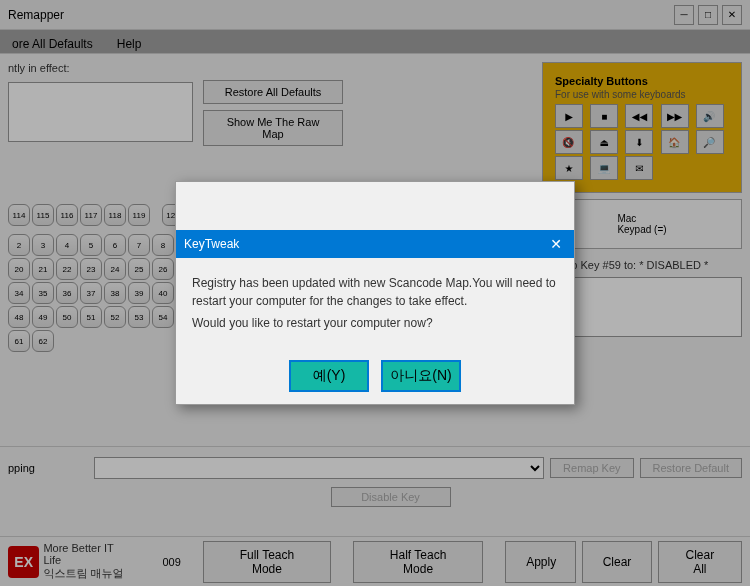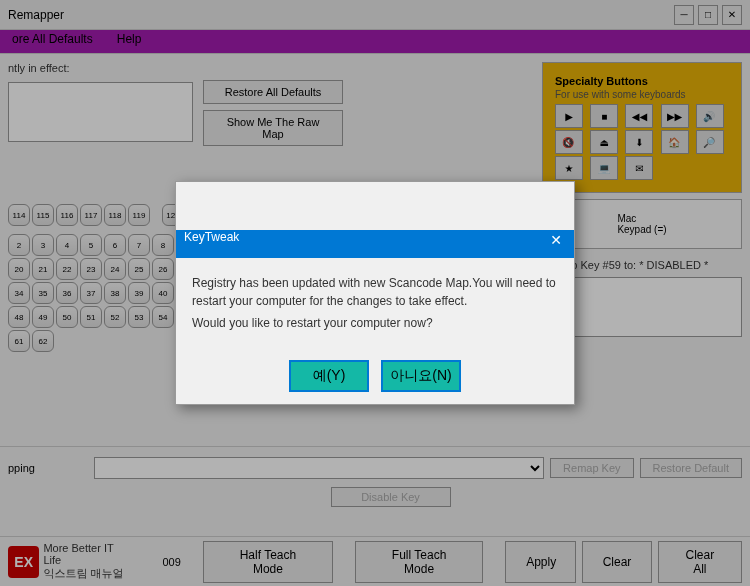--- a/index.html
+++ b/index.html
@@ -48,25 +48,25 @@
       display: flex;
       align-items: center;
       justify-content: center;
       font-size: 10px;
     }
 
     
     .menu-bar {
       height: 24px;
       display: flex;
-      align-items: flex-start;
+      align-items: flex-end;
       padding: 0 4px;
       gap: 8px;
       border-bottom: 1px solid #ccc;
-      background: #a21caf;
+      background: #a3a3a3;
     }
     .menu-item {
       padding: 2px 8px;
       cursor: pointer;
       font-size: 12px;
     }
 
     
     .content-area {
       display: flex;
@@ -302,20 +302,21 @@
       border: 1px solid #999;
       box-shadow: 4px 4px 12px rgba(0,0,0,0.4);
       width: 400px;
     }
 
     .dialog-title-bar {
       background: #0078d4;
       color: white;
       height: 28px;
       display: flex;
+      align-items: center;
       justify-content: space-between;
       padding: 0 8px;
       font-size: 12px;
       margin-top: 48px;
     }
     .dialog-close-btn {
       width: 20px;
       height: 20px;
       background: none;
       border: none;
@@ -498,22 +499,22 @@
 
   <div class="bottom-bar">
     <div class="logo-area">
       <div class="logo-icon">EX</div>
       <div class="logo-text">
         <div>More Better IT Life</div>
         <div>익스트림 매뉴얼</div>
       </div>
     </div>
     <span style="font-size:11px; margin-left:8px;">009</span>
+    <button class="teach-btn">Full Teach Mode</button>
     <button class="teach-btn">Half Teach Mode</button>
-    <button class="teach-btn">Full Teach Mode</button>
     <div class="bottom-actions">
       <button class="bottom-action-btn">Apply</button>
       <button class="bottom-action-btn">Clear</button>
       <button class="bottom-action-btn">Clear All</button>
     </div>
   </div>
 
   <div class="dialog-overlay">
     <div class="dialog">
       <div class="dialog-title-bar">

